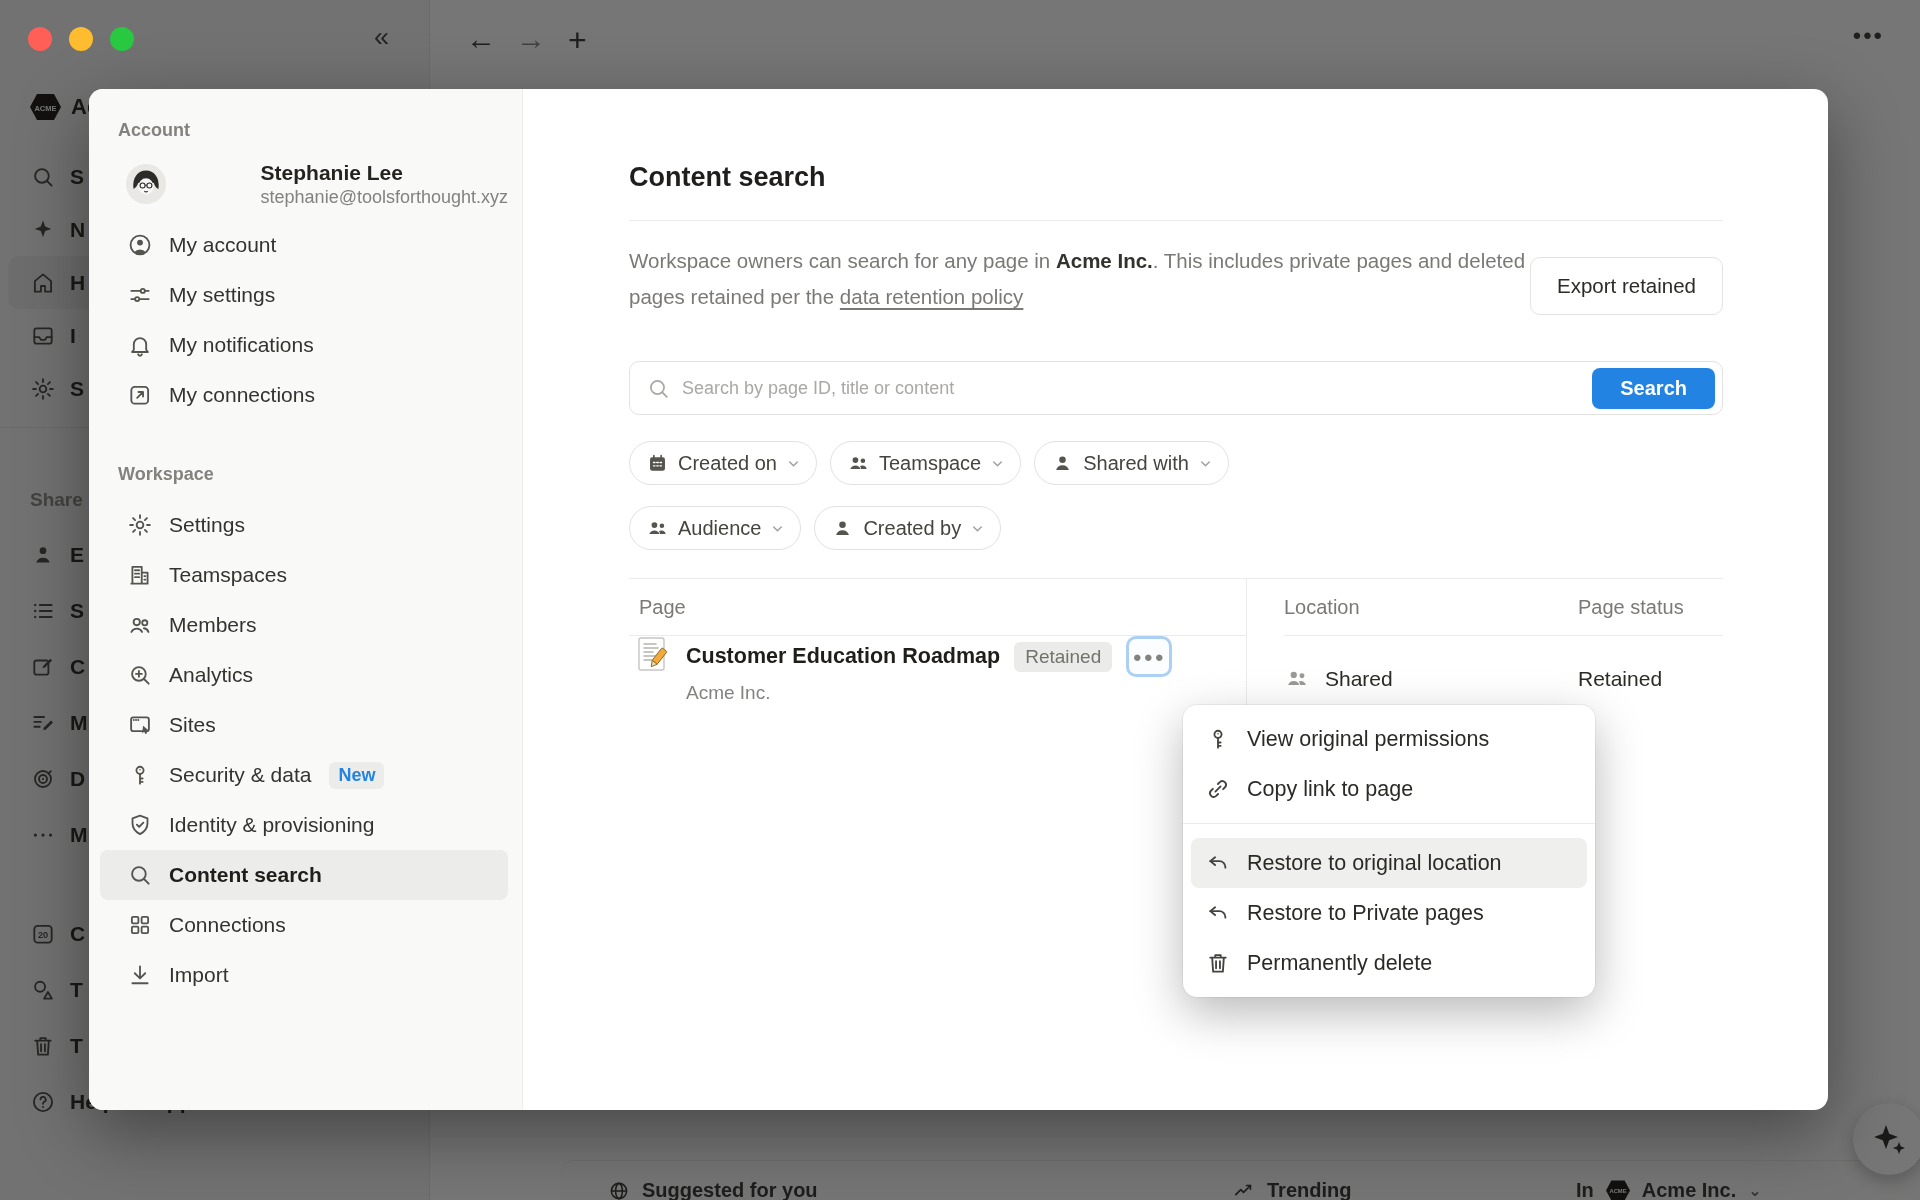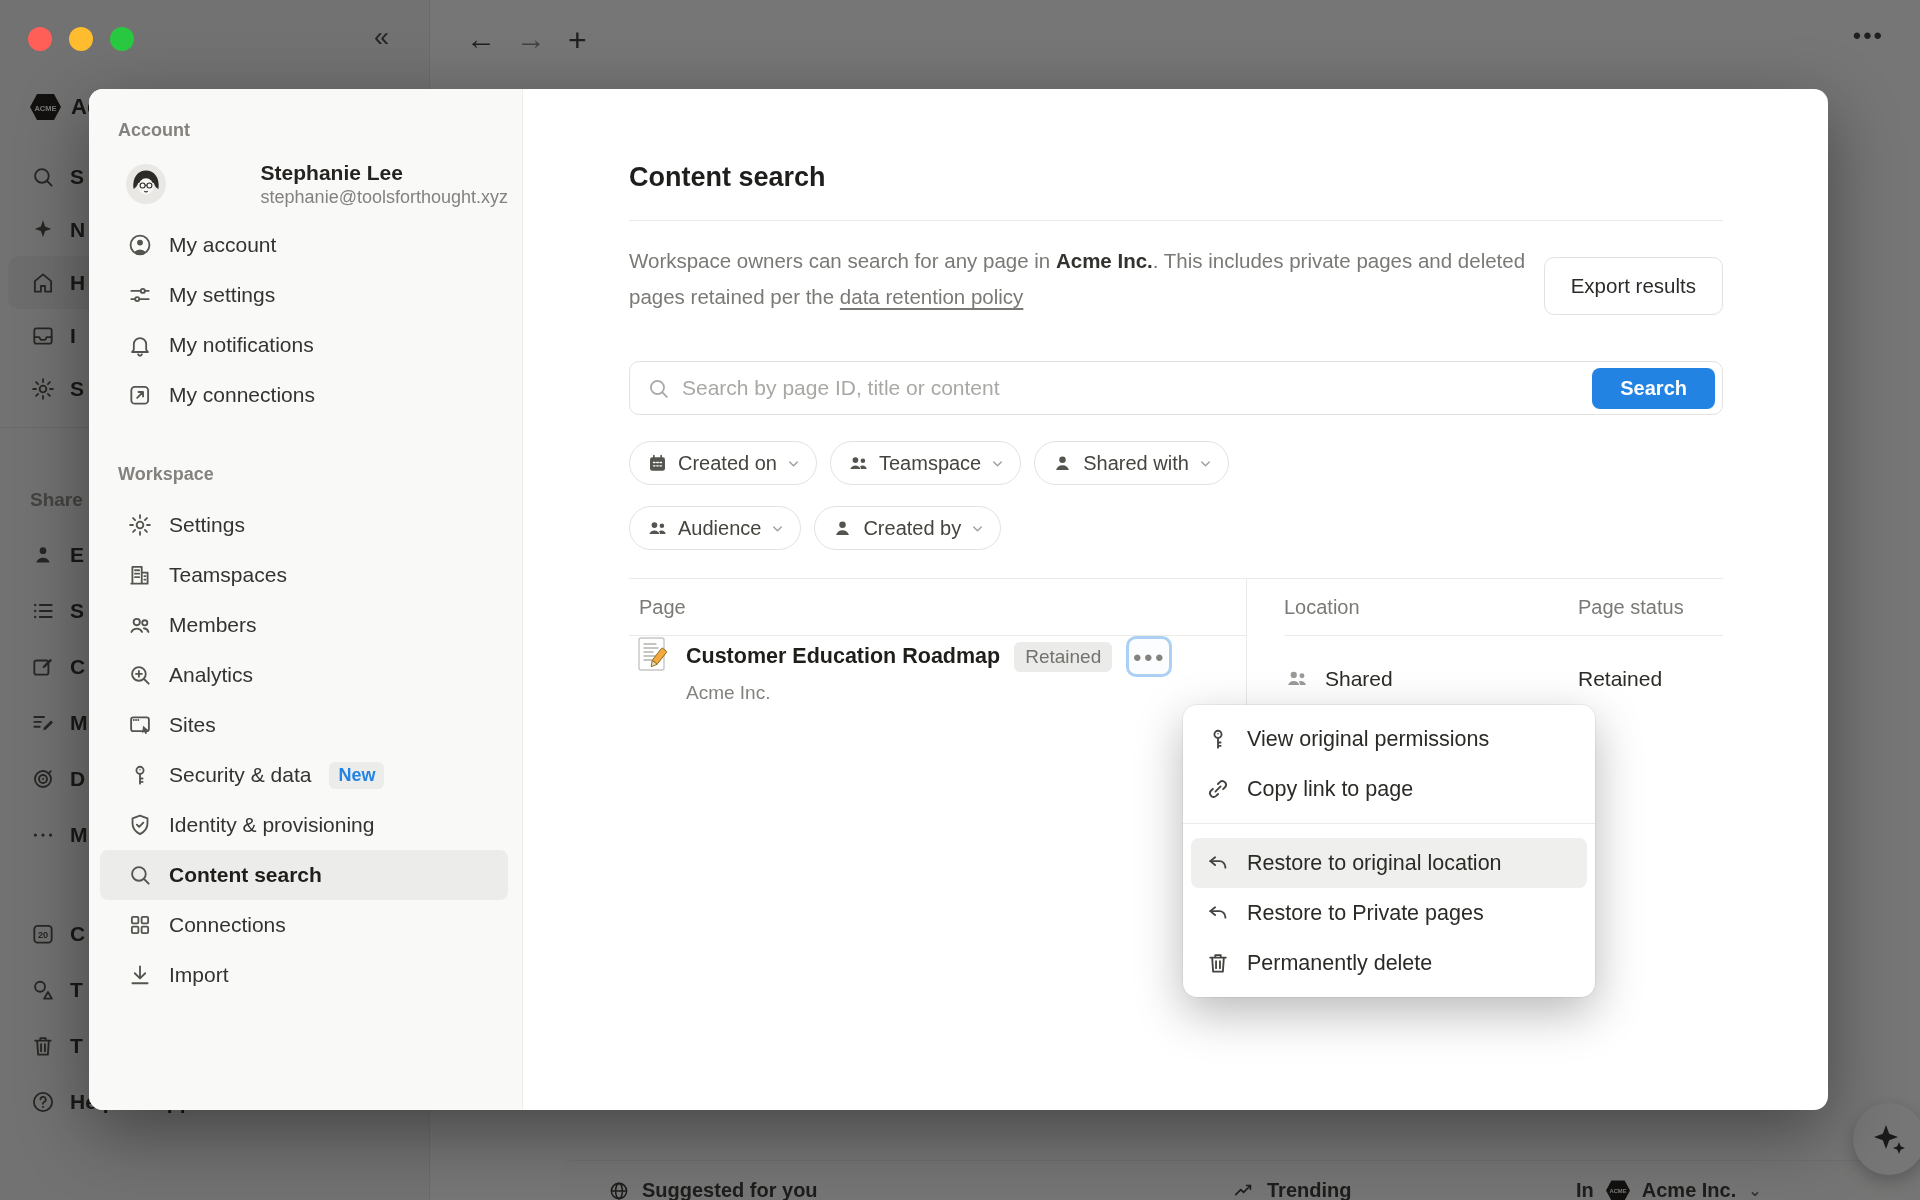--- a/index.html
+++ b/index.html
@@ -60,21 +60,21 @@
   #title-rule { border-top:1px solid #ebebe9; margin-top:25px; }
   #desc-row { margin-top:22px; display:flex; justify-content:space-between; align-items:flex-end; }
   #desc-text { width:900px; font-size:20.5px; line-height:36px; color:#7b7975; }
   #desc-text b { color:#33322e; font-weight:700; }
   #desc-text a { color:#7b7975; text-decoration:underline; text-underline-offset:4px; }
   #export-btn { height:58px; padding:0 26px; border:1px solid #e3e2e0; border-radius:10px; background:#fff;
     font-size:20.5px; font-weight:500; color:#2c2b28; display:flex; align-items:center; margin-top:6px; }
   #search-wrap { position:relative; margin-top:46px; height:54px; border:1px solid #e3e2e0; border-radius:10px;
     display:flex; align-items:center; padding-left:16px; gap:11px; background:#fff; }
   #search-wrap .ic { color:#a9a8a4; }
-  #search-input { flex:1; border:none; outline:none; font-size:21px; color:#c2410c; background:transparent; }
+  #search-input { flex:1; border:none; outline:none; font-size:18px; color:#c2410c; background:transparent; }
   #search-input::placeholder { color:#a9a8a4; }
   #search-btn { position:absolute; right:7px; top:6px; height:41px; padding:0 28px; border:none; border-radius:8px;
     background:#2383e2; color:#fff; font-size:20px; font-weight:600; }
   .chip-row { display:flex; gap:13px; }
   #chips1 { margin-top:26px; }
   #chips2 { margin-top:21px; }
   .chip { height:44px; border-radius:22px; border:1px solid #e3e2e0; background:#fff; display:flex;
     align-items:center; gap:9px; padding:0 15px 0 16px; font-size:20px; color:#45443f; }
   .chip .ic { color:#55544f; }
   .chip .chev { color:#a2a19d; }
@@ -482,21 +482,21 @@
       </div>
   </div>
 
   <div id="modal-main">
     <div id="cs-title">Content search</div>
     <div id="title-rule"></div>
     <div id="desc-row">
       <div id="desc-text">
         <span>Workspace owners can search for any page in </span><b>Acme Inc.</b><span>. This includes private pages and deleted pages retained per the </span><a href="#">data retention policy</a>
       </div>
-      <button id="export-btn">Export results</button>
+      <button id="export-btn">Export retained</button>
     </div>
     <div id="search-wrap">
       <span class="ic">
           <svg width="25" height="25" viewBox="0 0 24 24" fill="none" stroke="currentColor" stroke-width="1.7" stroke-linecap="round">
             <circle cx="11" cy="11" r="6.3"></circle>
             <path d="M15.7 15.7L20 20"></path>
           </svg>
         </span>
       <input id="search-input" placeholder="Search by page ID, title or content" style="">
       <button id="search-btn">Search</button>

